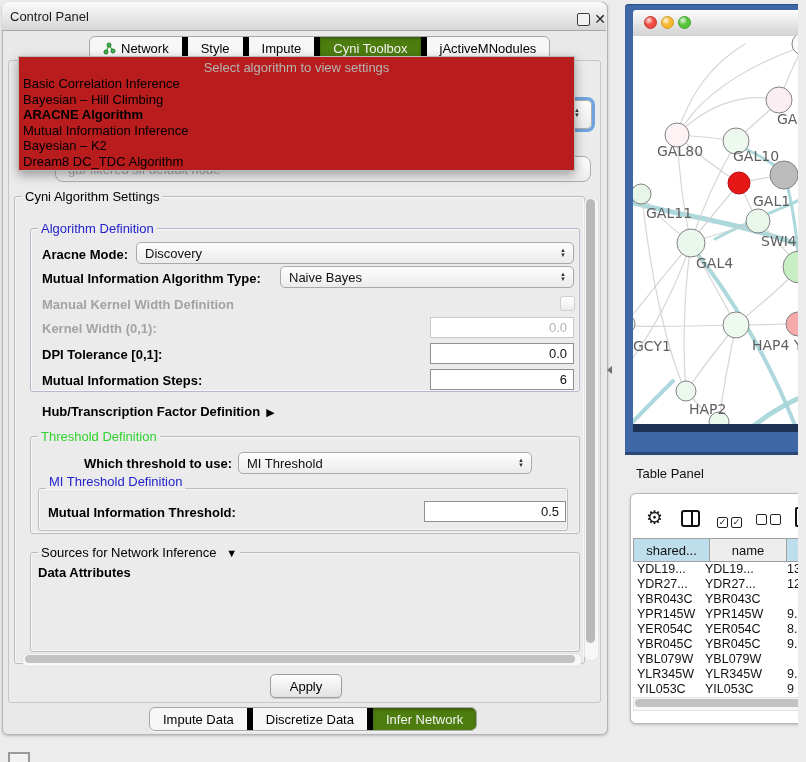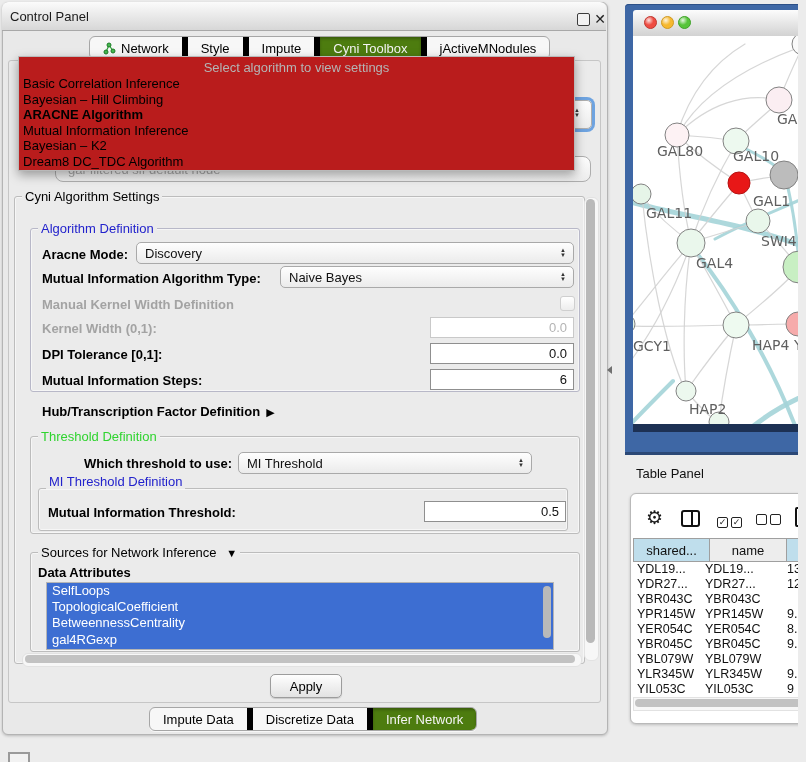--- a/index.html
+++ b/index.html
@@ -221,29 +221,20 @@
   <div class="abs lbl" style="left:48px;top:505px;">Mutual Information Threshold:</div>
   <div class="abs field" style="left:424px;top:501px;width:142px;">0.5</div>
 
   <div class="abs grp" style="left:30px;top:552px;width:548px;height:98px;"></div>
   <div class="abs legend" style="left:38px;top:545px;color:#000;">
     <span>Sources for Network Inference</span>
     <span class="disclosure">▼</span>
   </div>
   <div class="abs lbl" style="left:38px;top:565px;">Data Attributes</div>
 
-  <div class="abs attr-list" style="left:46px;top:582px;width:506px;height:66px;">
-    <div id="attrItems">
-        <div class="attr-item">SelfLoops</div>
-        <div class="attr-item">TopologicalCoefficient</div>
-        <div class="attr-item">BetweennessCentrality</div>
-        <div class="attr-item">gal4RGexp</div>
-      </div>
-    <div class="abs vscroll-thumb" style="right:2px;top:3px;width:8px;height:52px;"></div>
-  </div>
 
   <div class="abs vscroll-track" style="left:22px;top:653px;width:558px;height:12px;"></div>
   <div class="abs hscroll-thumb" style="left:25px;top:655px;width:550px;height:8px;"></div>
 
   <div class="abs btn" style="left:270px;top:674px;width:70px;height:22px;">Apply</div>
 
   <div class="abs" style="left:149px;top:707px;" id="bottomTabs"><div class="segbar">
         <div class="seg">
           <span>Impute Data</span>
         </div>

